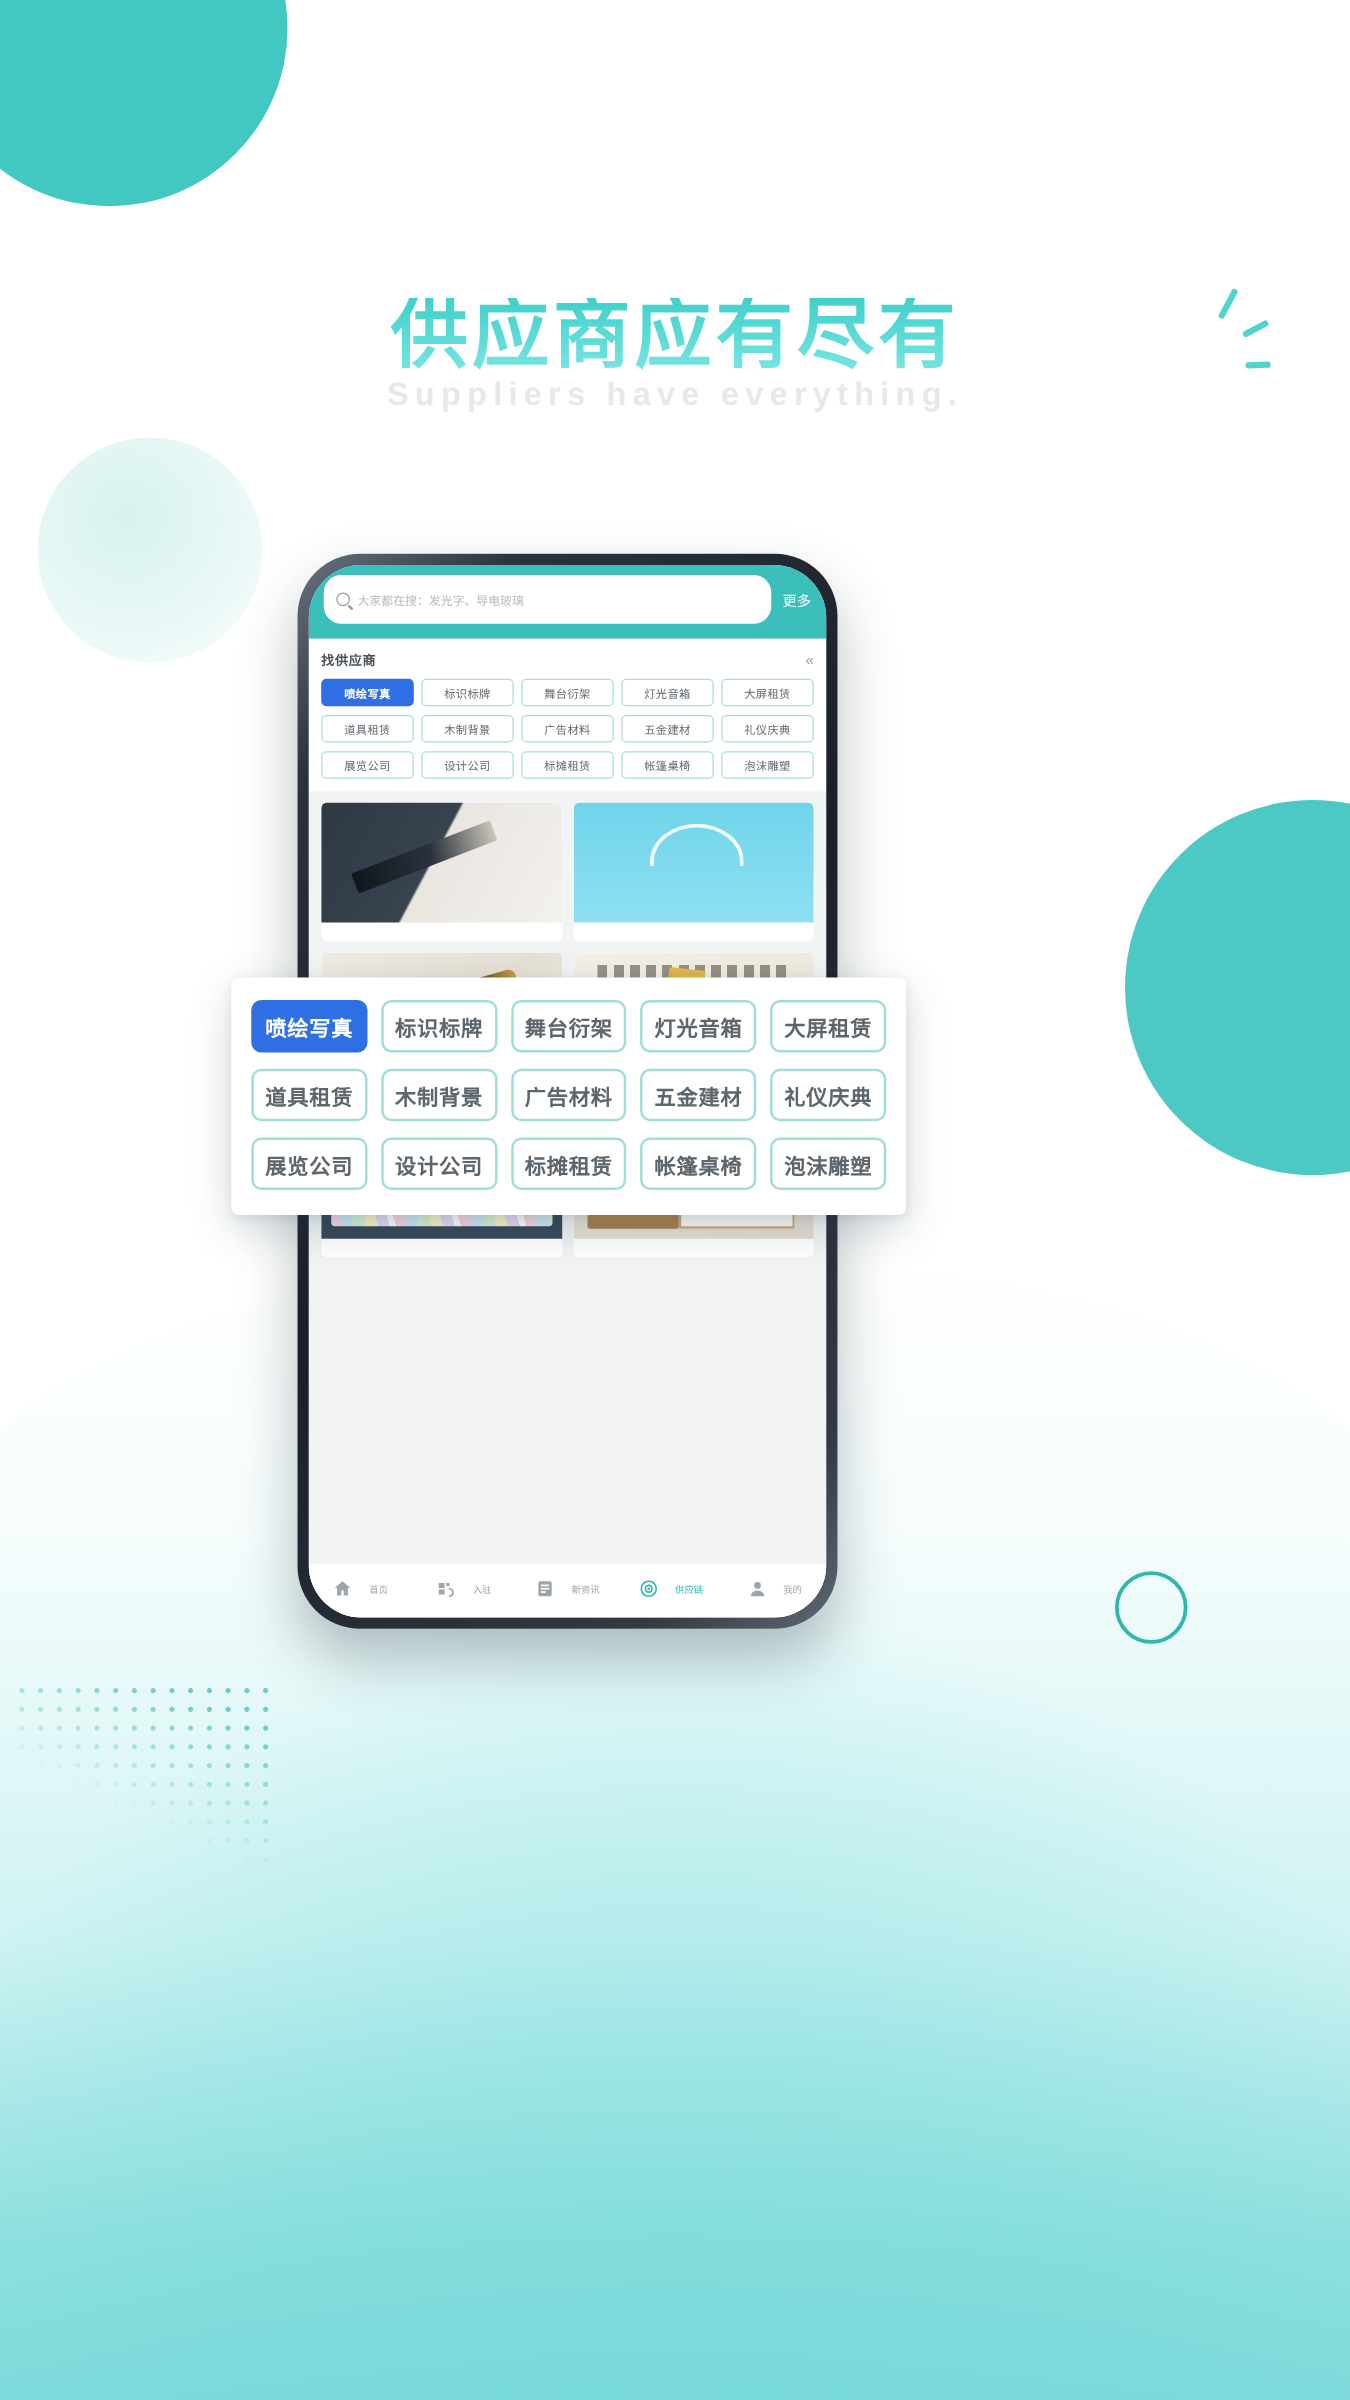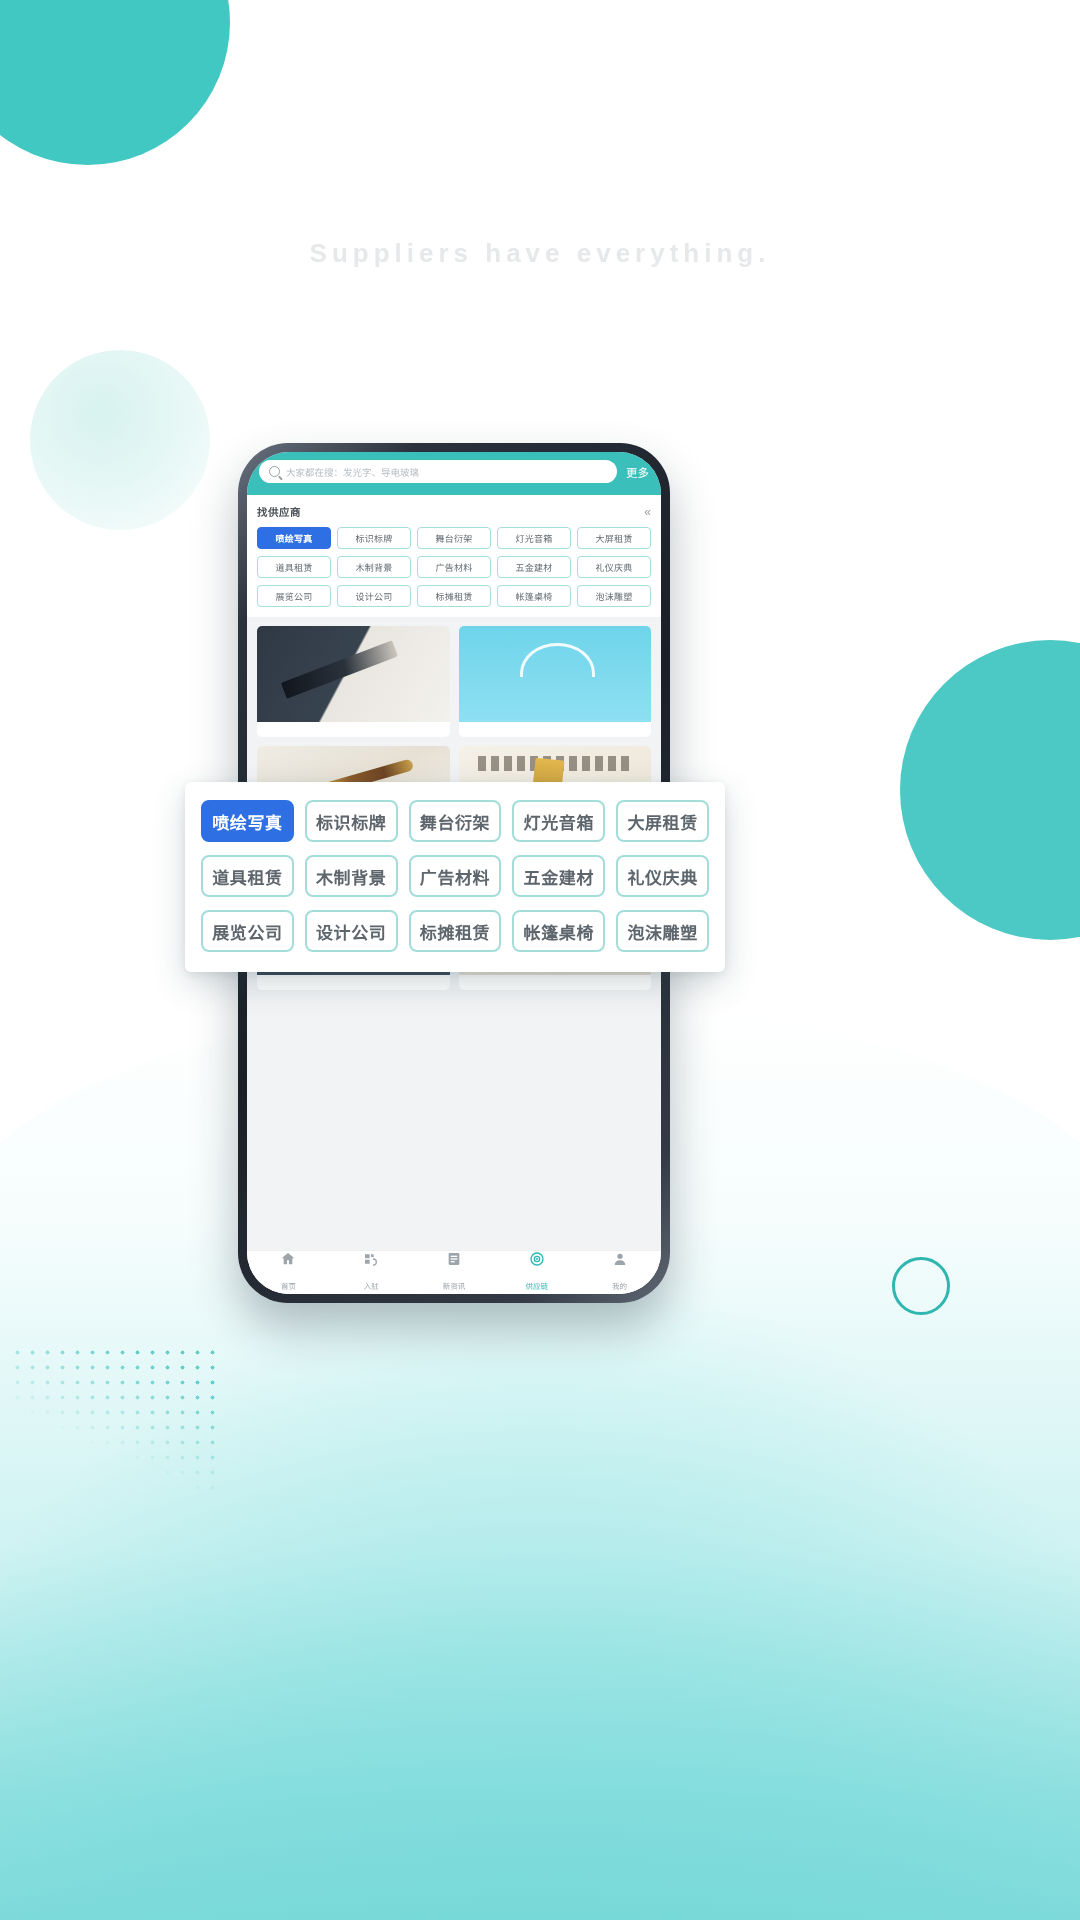--- a/index.html
+++ b/index.html
@@ -173,21 +173,21 @@
   .searchbar {
     background: #3bbfba;
     padding: 8px 12px 12px;
     display: flex;
     align-items: center;
     gap: 9px;
     flex: 0 0 auto;
   }
   .search-field {
     flex: 1;
-    height: 23px;
+    height: 39px;
     background: #fff;
     border-radius: 14px;
     display: flex;
     align-items: center;
     padding: 0 10px;
     gap: 6px;
     text-align: center;
   }
   .search-ic {
     width: 11px; height: 11px; flex: 0 0 auto;
@@ -339,21 +339,21 @@
     background: #fff;
     border-top: 1px solid #eceef0;
     height: 44px;
     display: flex;
     align-items: center;
     flex: 0 0 auto;
     padding-bottom: 4px;
   }
   .tab {
     flex: 1;
-    display: flex; flex-direction: column; align-items: center; justify-content: center;
+    display: flex; align-items: center; justify-content: center;
     gap: 13px;
     color: #9da4aa;
     font-size: 7.5px;
     text-align: right;
   }
   .tab.active { color: #2db9b3; }
   .tab-ic { width: 16px; height: 16px; display: block; }
   .tab-ic svg { width: 100%; height: 100%; display: block; }
 
   
@@ -397,20 +397,26 @@
 
   <div class="bg-bottom-wash2"></div>
   <div class="bg-bottom-wash"></div>
   <div class="blob-topleft"></div>
   <div class="blob-mint"></div>
   <div class="blob-right"></div>
   <div class="ring-outline"></div>
   <div class="dots-left"></div>
 
   <div class="headings">
+    <div style="position:relative; display:inline-block;">
+      <div class="title-main">供应商应有尽有</div>
+      <span class="spark s1"></span>
+      <span class="spark s2"></span>
+      <span class="spark s3"></span>
+    </div>
     <div class="title-sub">Suppliers have everything.</div>
   </div>
 
   <div class="phone">
     <div class="phone-inner">
 
 
       <div class="searchbar">
         <div class="search-field">
           <span class="search-ic"></span>

